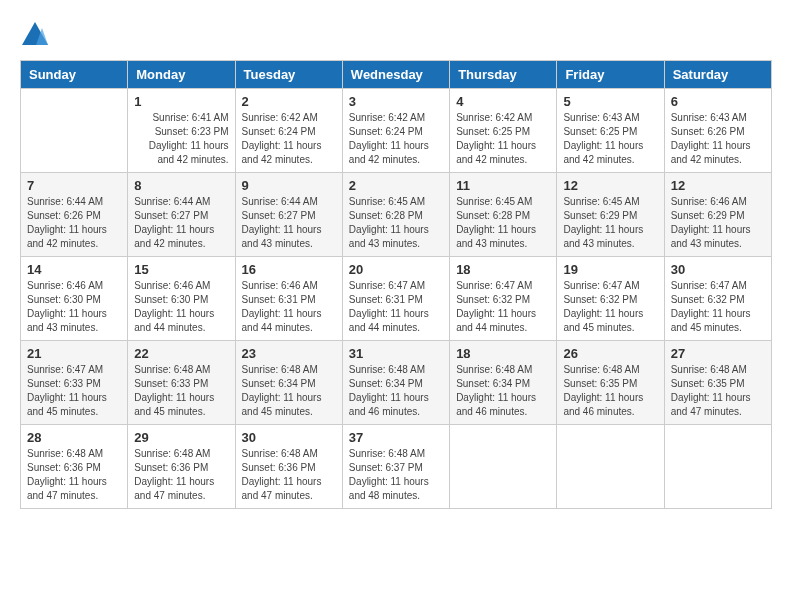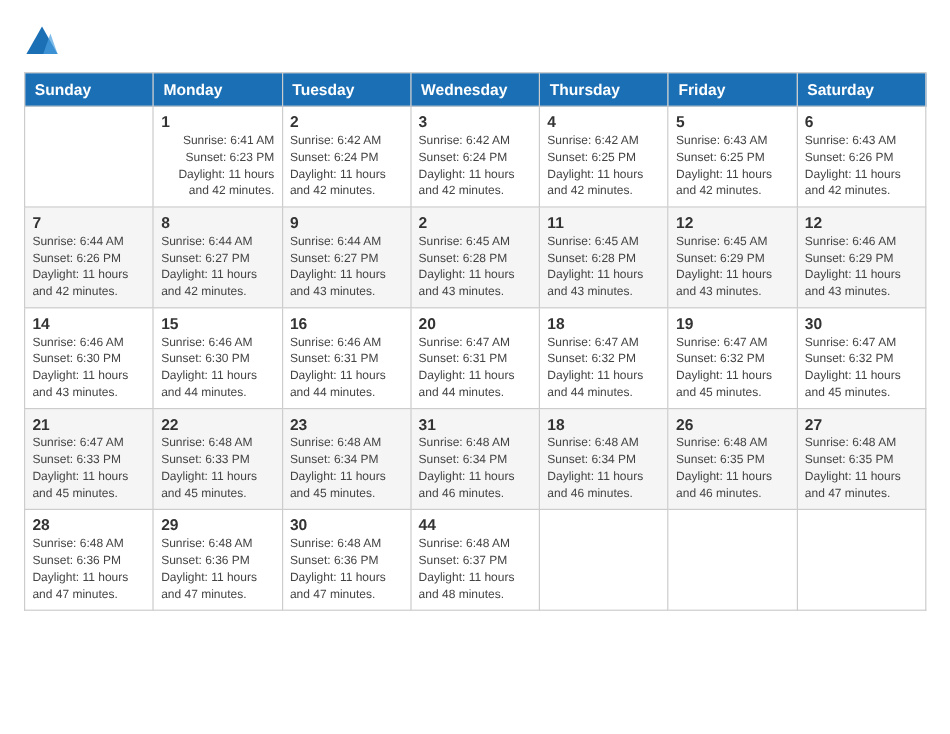--- a/index.html
+++ b/index.html
@@ -334,21 +334,21 @@
 and 47 minutes.</div>
         </td>
         <td>
           <span class="day-number">30</span>
           <div class="cell-info" style="white-space: pre-line;">Sunrise: 6:48 AM
 Sunset: 6:36 PM
 Daylight: 11 hours
 and 47 minutes.</div>
         </td>
         <td>
-          <span class="day-number">44</span>
+          <span class="day-number">37</span>
           <div class="cell-info" style="white-space: pre-line;">Sunrise: 6:48 AM
 Sunset: 6:37 PM
 Daylight: 11 hours
 and 48 minutes.</div>
         </td>
         <td></td>
         <td></td>
         <td></td>
       </tr>
     </tbody>

